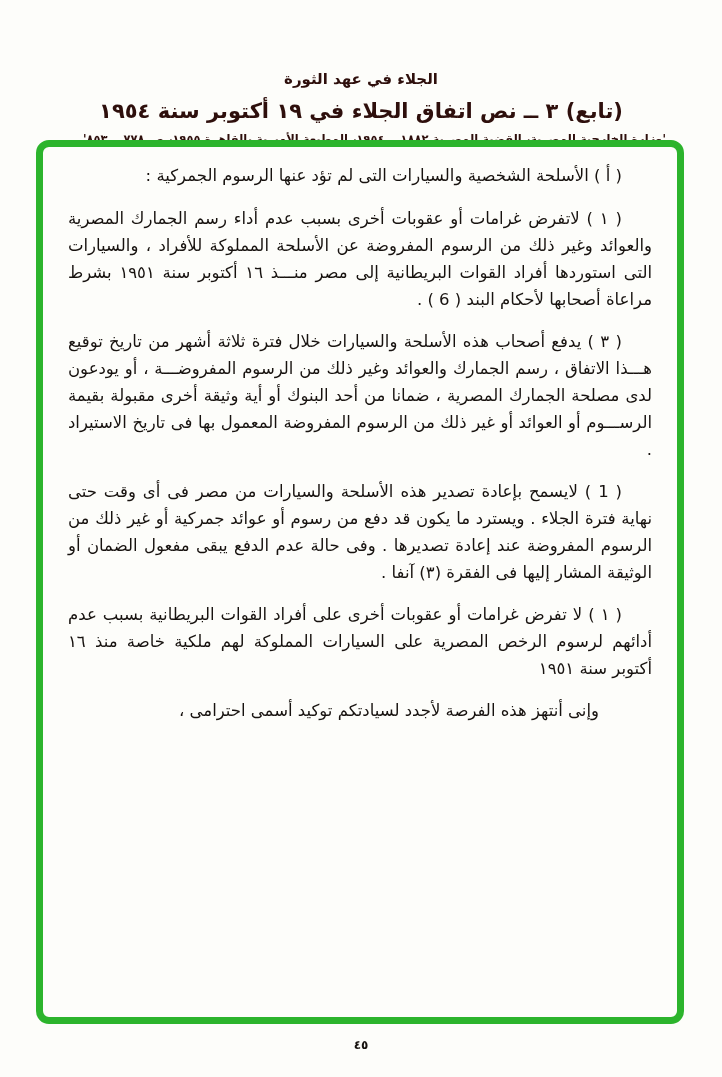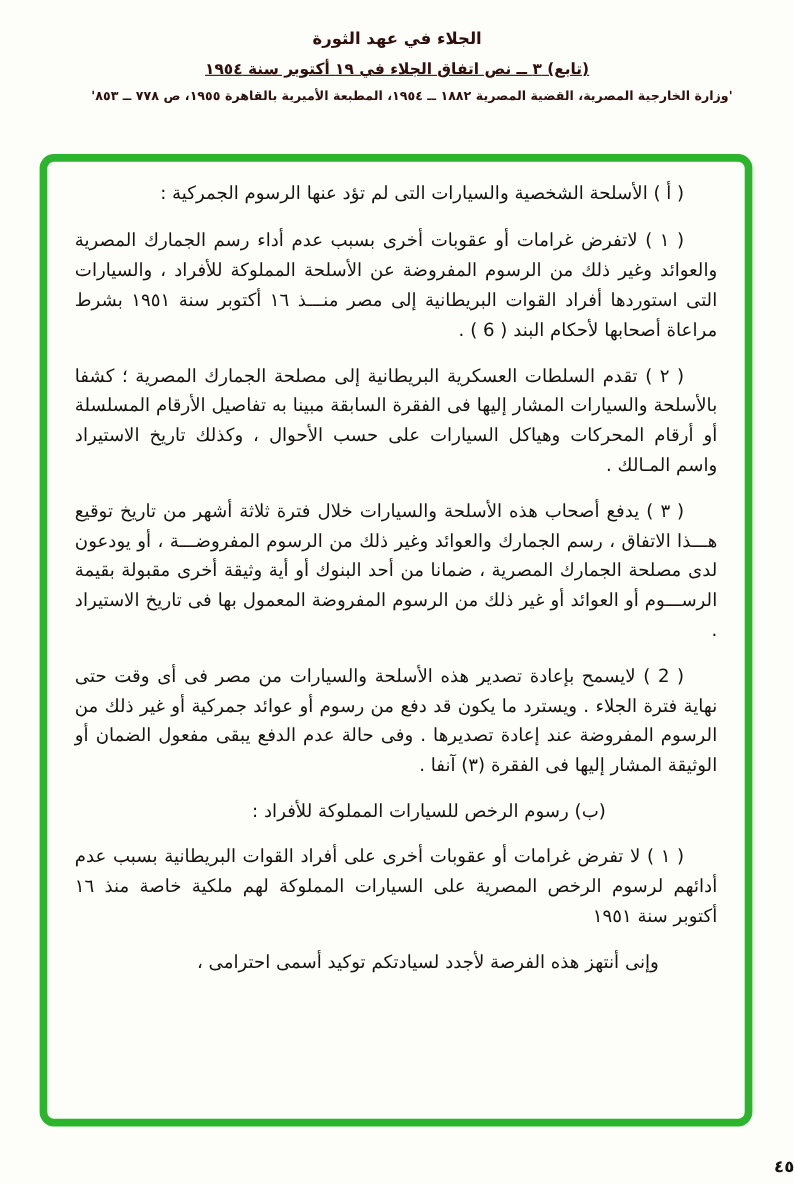--- a/index.html
+++ b/index.html
@@ -19,26 +19,26 @@
   .doc-header{
     direction:rtl;
     text-align:center;
     padding-top:26px;
     color:#2e0f0c;
   }
   .doc-title{
     font-size:15px;
     font-weight:700;
     letter-spacing:0.5px;
+    margin-top:44px;
   }
   .doc-subtitle{
-    font-size:14px;
+    font-size:21px;
     font-weight:700;
     margin-top:11px;
-    text-decoration:underline;
   }
   .doc-source{
     font-size:11.5px;
     font-weight:700;
     margin-top:9px;
     padding-left:27px;
   }
   
   .frame{
     position:absolute;
@@ -74,45 +74,43 @@
   .closing-line{
     font-size:16.5px;
     line-height:27px;
     text-align:center;
     margin:0 0 6px 58px !important;
   }
   
   .page-number{
     position:absolute;
     left:0;right:0;
-    bottom:8px;
-    text-align:right;
-    font-size:15px;
+    bottom:25px;
+    text-align:center;
+    font-size:12px;
     font-weight:700;
     color:#17120f;
   }
 </style>
 </head>
 <body>
 
 <div class="page">
 
   <header class="doc-header" style="color: rgb(46, 15, 12);">
     <div class="doc-title">الجلاء في عهد الثورة</div>
     <div class="doc-subtitle">(تابع) ٣ ــ نص اتفاق الجلاء في ١٩ أكتوبر سنة ١٩٥٤</div>
     <div class="doc-source">'وزارة الخارجية المصرية، القضية المصرية ١٨٨٢ ــ ١٩٥٤، المطبعة الأميرية بالقاهرة ١٩٥٥، ص ٧٧٨ ــ ٨٥٣'</div>
   </header>
 
   <main class="frame" style="border-color: rgb(44, 180, 44);">
     <p class="sec-heading-a">( أ ) الأسلحة الشخصية والسيارات التى لم تؤد عنها الرسوم الجمركية :</p>
     <p class="para">( ١ ) لاتفرض غرامات أو عقوبات أخرى بسبب عدم أداء رسم الجمارك المصرية والعوائد وغير ذلك من الرسوم المفروضة عن الأسلحة المملوكة للأفراد ، والسيارات التى استوردها أفراد القوات البريطانية إلى مصر منـــذ ١٦ أكتوبر سنة ١٩٥١ بشرط مراعاة أصحابها لأحكام البند ( 6 ) .</p>
-    <p class="para">( ٢ ) تقدم السلطات العسكرية البريطانية إلى مصلحة الجمارك المصرية ؛ كشفا بالأسلحة والسيارات المشار إليها فى الفقرة السابقة مبينا به تفاصيل الأرقام المسلسلة أو أرقام المحركات وهياكل السيارات على حسب الأحوال ، وكذلك تاريخ الاستيراد واسم المـالك .</p>
     <p class="para">( ٣ ) يدفع أصحاب هذه الأسلحة والسيارات خلال فترة ثلاثة أشهر من تاريخ توقيع هـــذا الاتفاق ، رسم الجمارك والعوائد وغير ذلك من الرسوم المفروضـــة ، أو يودعون لدى مصلحة الجمارك المصرية ، ضمانا من أحد البنوك أو أية وثيقة أخرى مقبولة بقيمة الرســـوم أو العوائد أو غير ذلك من الرسوم المفروضة المعمول بها فى تاريخ الاستيراد .</p>
-    <p class="para">( 2 ) لايسمح بإعادة تصدير هذه الأسلحة والسيارات من مصر فى أى وقت حتى نهاية فترة الجلاء . ويسترد ما يكون قد دفع من رسوم أو عوائد جمركية أو غير ذلك من الرسوم المفروضة عند إعادة تصديرها . وفى حالة عدم الدفع يبقى مفعول الضمان أو الوثيقة المشار إليها فى الفقرة (٣) آنفا .</p>
-    <p class="sec-heading-b">(ب) رسوم الرخص للسيارات المملوكة للأفراد :</p>
+    <p class="para">( 1 ) لايسمح بإعادة تصدير هذه الأسلحة والسيارات من مصر فى أى وقت حتى نهاية فترة الجلاء . ويسترد ما يكون قد دفع من رسوم أو عوائد جمركية أو غير ذلك من الرسوم المفروضة عند إعادة تصديرها . وفى حالة عدم الدفع يبقى مفعول الضمان أو الوثيقة المشار إليها فى الفقرة (٣) آنفا .</p>
     <p class="para">( ١ ) لا تفرض غرامات أو عقوبات أخرى على أفراد القوات البريطانية بسبب عدم أدائهم لرسوم الرخص المصرية على السيارات المملوكة لهم ملكية خاصة منذ ١٦ أكتوبر سنة ١٩٥١</p>
     <p class="closing-line">وإنى أنتهز هذه الفرصة لأجدد لسيادتكم توكيد أسمى احترامى ،</p>
 
   </main>
 
   <div class="page-number">٤٥</div>
 
 </div>
 
 </body></html>

